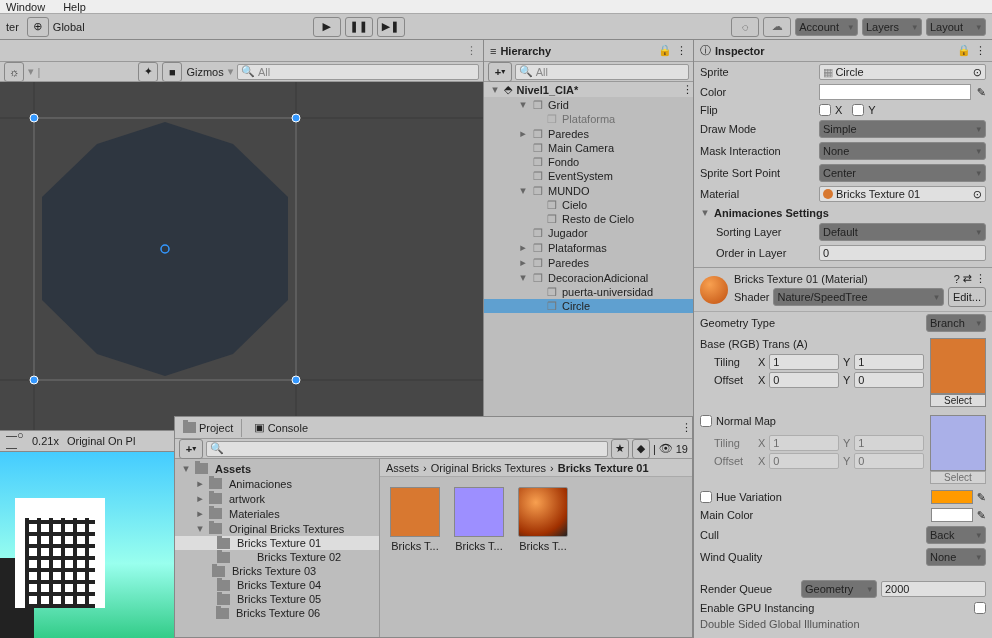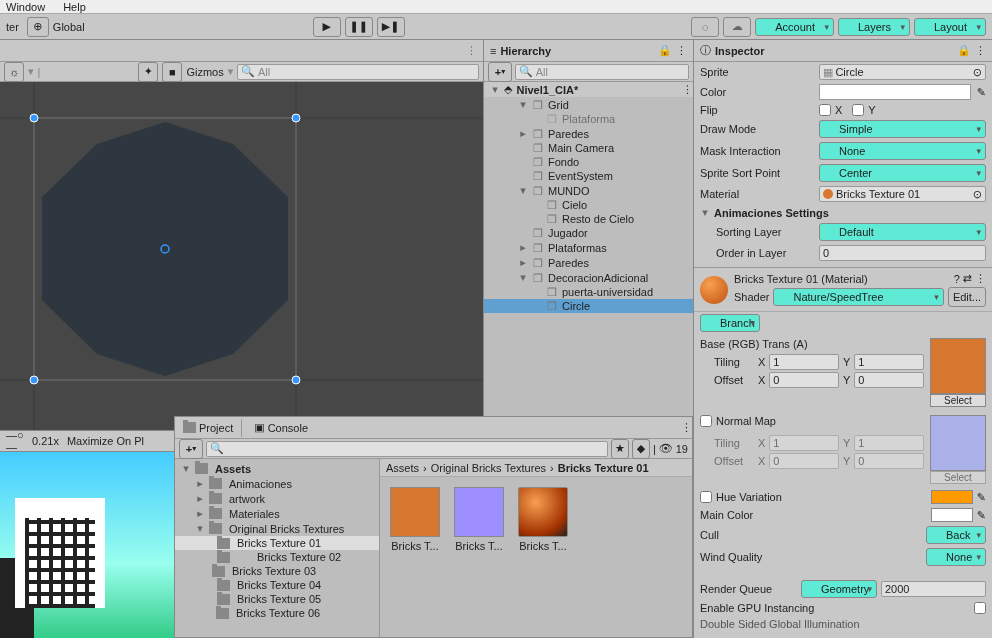--- a/index.html
+++ b/index.html
@@ -1,19 +1,19 @@
 <!DOCTYPE html>
 <html><head>
 <meta charset="utf-8">
 <style>
 *{box-sizing:border-box;margin:0;padding:0;font-family:Arial,Helvetica,sans-serif;font-size:11px;color:#222}
 body{background:#aaa;width:992px;height:638px;overflow:hidden;position:relative}
 .row{display:flex;align-items:center}
 .toolbar{background:#c8c8c8;height:26px;border-bottom:1px solid #888;padding:0 6px;gap:4px}
-.dd{background:#5eead4;border:1px solid #888;border-radius:3px;padding:2px 18px 2px 19px;position:relative;min-width:60px;height:18px;display:flex;align-items:center}
+.dd{background:#737373;border:1px solid #888;border-radius:3px;padding:2px 18px 2px 3px;position:relative;min-width:60px;height:18px;display:flex;align-items:center}
 .dd::after{content:"▾";position:absolute;right:4px;font-size:9px;color:#555}
 .btn{border:1px solid #888;background:#c8c8c8;border-radius:3px;width:28px;height:20px;display:flex;align-items:center;justify-content:center}
 .panel-head{background:#c8c8c8;height:22px;border-bottom:1px solid #999;padding:0 6px;display:flex;align-items:center;gap:4px}
 .panel-head .title{font-weight:bold}
 .hrow{display:flex;align-items:center;padding:1px 0;gap:4px;white-space:nowrap}
 .hrow.selected{background:#5fa0d0}
 .expand{width:10px;color:#666;text-align:center}
 .cube{width:12px;height:12px;display:inline-block;color:#777;text-align:center;line-height:12px}
 .field{background:#e0e0e0;border:1px solid #999;height:16px;padding:0 3px;display:flex;align-items:center;border-radius:2px;flex:1}
 .label{width:115px}
@@ -106,21 +106,21 @@
         <circle cx="296" cy="36" r="4" fill="#3498ff" stroke="#fff"></circle>
         <circle cx="34" cy="298" r="4" fill="#3498ff" stroke="#fff"></circle>
         <circle cx="296" cy="298" r="4" fill="#3498ff" stroke="#fff"></circle>
         <circle cx="165" cy="167" r="4" fill="none" stroke="#3498ff" stroke-width="1.5"></circle>
       </svg>
     </div>
 
     <div class="row" style="background:#c8c8c8;height:22px;border-top:1px solid #888;border-bottom:1px solid #888;padding:0 6px;gap:8px">
       <span style="width:18px">—○—</span>
       <span>0.21x</span>
-      <span>Maximize On Pl</span>
+      <span>Original On Pl</span>
     </div>
     <div style="flex:1;background:linear-gradient(#4cf,#9fe 60%,#3c8);position:relative;overflow:hidden">
       <div style="position:absolute;left:-6px;bottom:0;width:40px;height:80px;background:#222"></div>
       <div style="position:absolute;left:15px;bottom:30px;width:90px;height:110px;background:#fff"></div>
       <div style="position:absolute;left:25px;bottom:30px;width:70px;height:90px;background:repeating-linear-gradient(90deg,#222 0 4px,transparent 4px 12px),repeating-linear-gradient(0deg,#222 0 4px,transparent 4px 12px)"></div>
     </div>
   </div>
 
   <div style="flex:0 0 210px;display:flex;flex-direction:column;background:#bdbdbd;border-right:1px solid #888">
     <div class="panel-head">
@@ -317,20 +317,21 @@
               </div>
               <div class="btn" style="width:auto;padding:0 4px">
                 <span>Edit...</span>
               </div>
             </div>
         </div>
       </div>
     </div>
     <div style="border-top:1px solid #aaa">
     <div class="insp-row">
+          <span style="flex:1">Geometry Type</span>
           <div class="dd" style="width:60px">
             <span>Branch</span>
           </div>
         </div>
     <div class="row" style="align-items:flex-start;padding:4px 6px;gap:6px">
       <div style="flex:1">
         <div style="margin-bottom:4px">Base (RGB) Trans (A)</div>
         <div class="row" style="gap:4px;padding-left:14px">
               <span style="width:40px">Tiling</span>
               <span>X</span>

